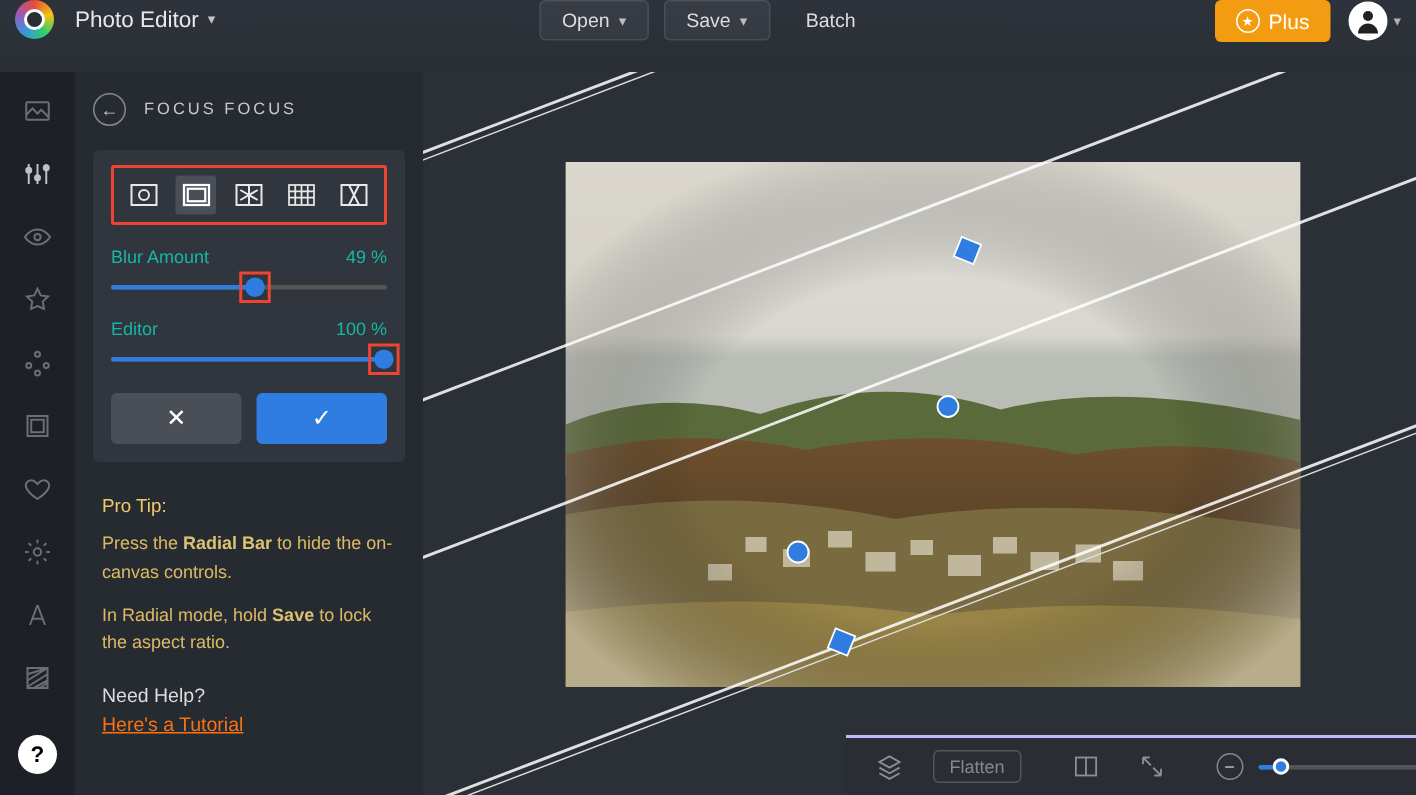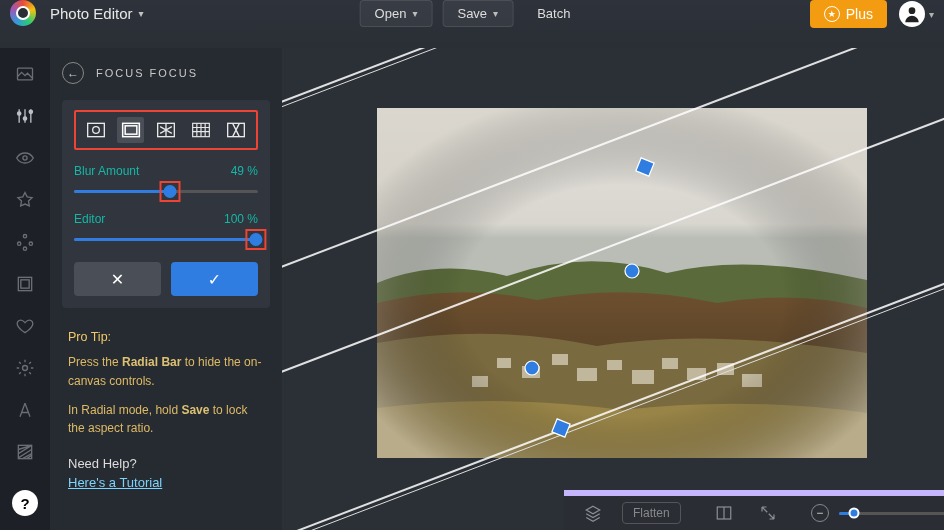--- a/index.html
+++ b/index.html
@@ -48,35 +48,35 @@
   .action-row { display:flex; gap:10px; margin-top:16px;}
   .act-btn { flex:1; height:34px; border-radius:4px; display:flex; align-items:center; justify-content:center; cursor:pointer; color:#fff; font-size:16px;}
   .act-cancel { background:#4a4e56;}
   .act-ok { background:#2f7de1;}
 
   .tip-block { padding:14px 18px 10px; font-size:12px; line-height:1.55;}
   .tip-title { color:#f0c96a; margin-bottom:6px; font-size:12.5px;}
   .tip-body { color:#f0c96a; opacity:.9;}
   .tip-body b { color:#f0d27a;}
   .help-block { padding:8px 18px 10px; font-size:13px;}
-  .help-link { color:#7dd3fc; text-decoration:underline; cursor:pointer;}
+  .help-link { color:#f97316; text-decoration:underline; cursor:pointer;}
 
   
   .canvas-wrap { flex:1; position:relative; background:#2b2f36; overflow:hidden;}
   .img-stage { position:absolute; left:95px; top:60px; width:490px; height:350px; }
   .photo { width:100%; height:100%; display:block; border-radius:0;}
   .sky { fill:url(#skyGrad);}
   .overlay-lines { position:absolute; left:-300px; top:-300px; width:1400px; height:1200px; pointer-events:none;}
   .gline { stroke:#fff; stroke-width:2; opacity:.85;}
   .gline-double { stroke:#ddd; stroke-width:1;}
   .handle { fill:#2f7de1; stroke:#fff; stroke-width:1.2;}
   .sq-handle { fill:#2f7de1; stroke:#fff; stroke-width:1.2;}
 
   
-  .bottombar { position:absolute; left:282px; right:0; bottom:0; height:40px; background:#2a2d34; border-top:6px solid #c4b5fd; display:flex; align-items:center; padding:0 14px; gap:14px;}
+  .bottombar { position:absolute; left:282px; right:0; bottom:0; height:40px; background:#2a2d34; border-top:2px solid #c4b5fd; display:flex; align-items:center; padding:0 14px; gap:14px;}
   .bb-btn { color:#8b8f96; cursor:pointer; display:flex; align-items:center; justify-content:center; padding:3px 6px; border-radius:3px;}
   .flatten { border:1px solid #555; color:#888; font-size:12px; padding:3px 10px; border-radius:4px;}
   .bb-spacer { flex:1;}
   .zoom-group { display:flex; align-items:center; gap:10px;}
   .zoom-track { width:110px; height:3px; background:#555; position:relative; border-radius:2px;}
   .zoom-fill { position:absolute; left:0; width:14%; height:3px; background:#2f7de1; border-radius:2px;}
   .zoom-knob { position:absolute; left:14%; top:50%; transform:translate(-50%,-50%); width:11px; height:11px; background:#2f7de1; border:2px solid #fff; border-radius:50%;}
   .circ-pm { width:18px; height:18px; border:1px solid #888; border-radius:50%; color:#ccc; display:flex; align-items:center; justify-content:center; font-size:12px; cursor:pointer;}
 </style>
 </head>

